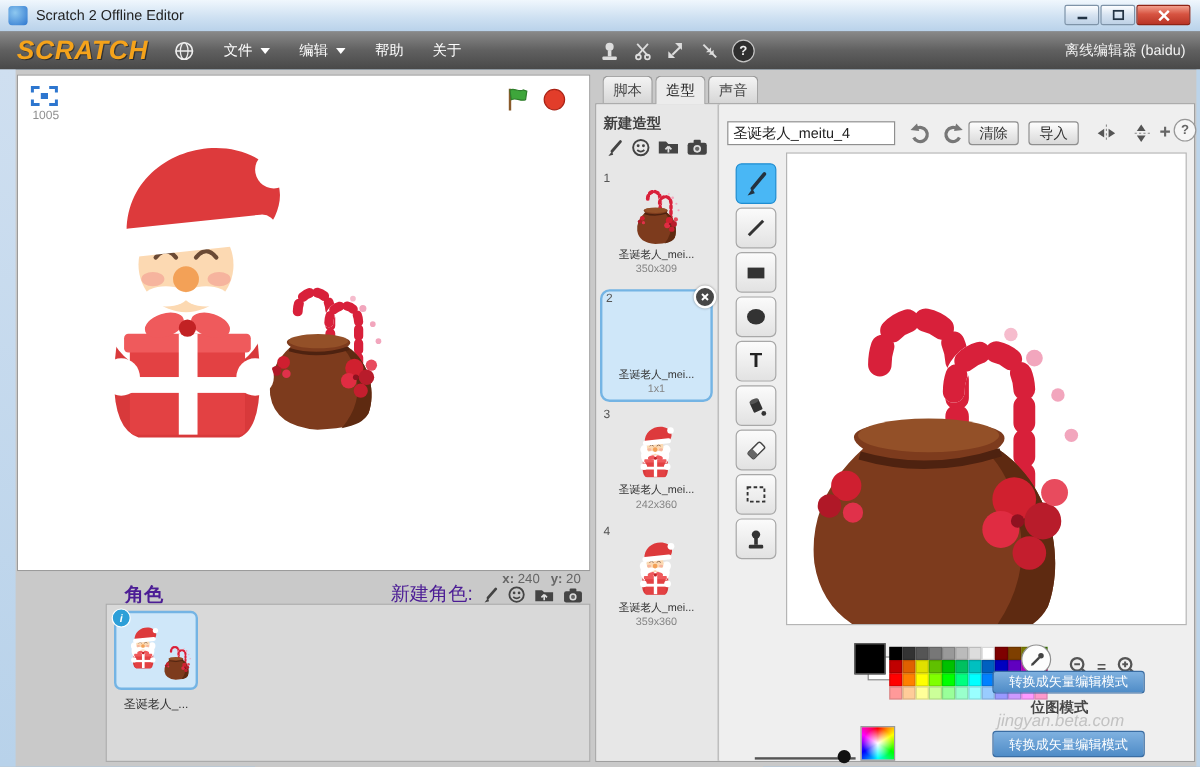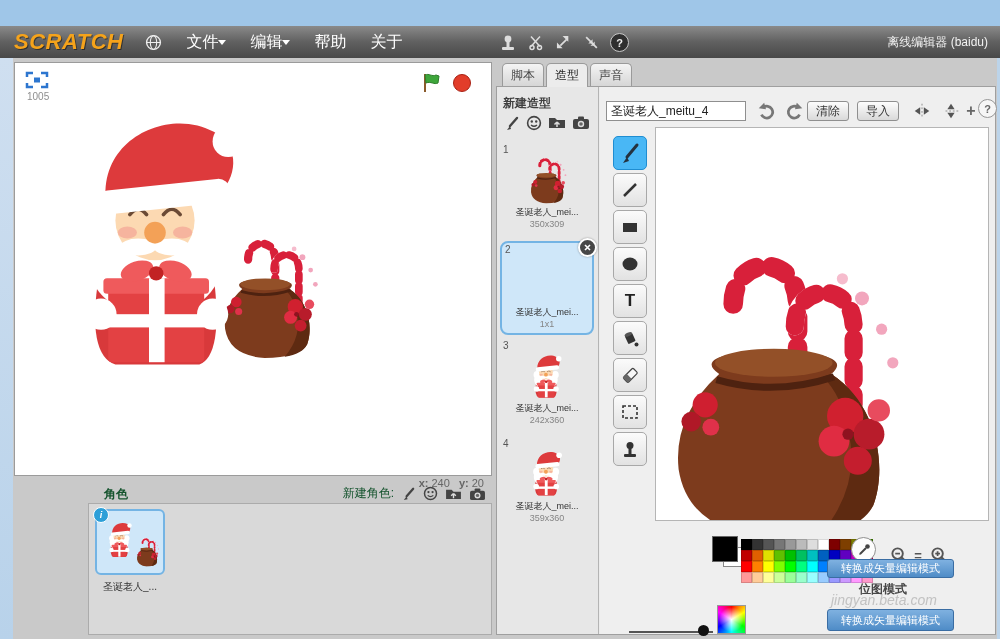--- a/index.html
+++ b/index.html
@@ -18,21 +18,21 @@
   .ctrl{width:29px;height:17px;border:1px solid #7e93a8;border-radius:2px;box-sizing:border-box;
     background:linear-gradient(#fdfeff,#d6e3f1 50%,#bfd2e6);display:flex;align-items:center;justify-content:center;}
   .ctrl.close{width:45px;background:linear-gradient(#f2a08e,#d75442 45%,#b93526);border-color:#8e2416;}
 
   
   .menubar{position:absolute;top:26px;left:0;right:0;height:32px;
     background:linear-gradient(#8a8a8a,#606060 50%,#484848);
     display:flex;align-items:center;color:#fff;}
   .scratch-logo{margin-left:14px;font-size:22px;font-weight:bold;font-style:italic;
     color:#f5a31b;letter-spacing:.5px;text-shadow:1px 1px 0 rgba(0,0,0,.45);}
-  .menu-item{font-size:16px;margin-left:24px;display:flex;align-items:center;gap:0;cursor:default;}
+  .menu-item{font-size:12px;margin-left:24px;display:flex;align-items:center;gap:7px;cursor:default;}
   .mb-icons{position:absolute;left:498px;top:7px;display:flex;gap:9px;align-items:center;}
   .mb-icon{width:19px;height:19px;display:flex;align-items:center;justify-content:center;}
   .help-badge{width:17px;height:17px;border-radius:50%;background:#2f2f2f;border:1px solid #c7c7c7;
     color:#eee;font-size:11px;font-weight:bold;display:flex;align-items:center;justify-content:center;}
   .offline-label{margin-left:auto;margin-right:12px;font-size:12px;color:#f2f2f2;}
 
   
   .content{position:absolute;top:58px;left:0;right:0;bottom:0;background:#c9c9c9;}
   .frame-left{position:absolute;left:0;top:0;width:13px;height:100%;background:linear-gradient(#cfdff0,#b8d2ea);}
   .frame-right{position:absolute;right:0;top:0;width:3px;height:100%;background:#bcd4ea;}
@@ -50,21 +50,21 @@
 
   
   .sprite-area{position:absolute;left:14px;top:425px;width:478px;height:152px;}
   .stage-col{position:absolute;left:0;top:0;width:74px;height:152px;}
   .stage-thumb{position:absolute;left:3px;top:26px;width:64px;height:48px;background:#fff;border:1px solid #a5a5a5;}
   .stage-label{position:absolute;top:78px;width:74px;text-align:center;font-size:11px;color:#333;}
   .backdrop-count{position:absolute;top:92px;width:74px;text-align:center;font-size:9px;color:#777;}
   .new-backdrop-label{position:absolute;top:112px;left:4px;font-size:10px;color:#444;}
   .backdrop-icons{position:absolute;top:127px;left:4px;display:flex;gap:5px;}
   .sprite-region{position:absolute;left:74px;top:0;width:404px;height:152px;}
-  .sprite-header{position:absolute;top:0;left:0;right:0;height:20px;font-size:12px;color:#14532d;}
+  .sprite-header{position:absolute;top:0;left:0;right:0;height:20px;font-size:16px;color:#4c1d95;}
   .sprites-title{position:absolute;left:16px;top:3px;font-weight:bold;}
   .new-sprite-group{position:absolute;right:6px;top:2px;display:flex;align-items:center;gap:7px;}
   .sprite-list{position:absolute;left:0;top:20px;right:0;bottom:0;background:#d9d9d9;
     border:1px solid #ababab;box-sizing:border-box;}
   .sprite-card{position:absolute;left:6px;top:5px;width:70px;height:66px;background:#cfe7f9;
     border:2px solid #74b4e4;border-radius:6px;box-sizing:border-box;overflow:visible;}
   .info-badge{position:absolute;left:-4px;top:-4px;width:14px;height:14px;border-radius:50%;
     background:#2d9fd8;border:1px solid #fff;color:#fff;font-size:9px;font-style:italic;font-weight:bold;
     display:flex;align-items:center;justify-content:center;}
   .sprite-name{position:absolute;left:0;top:76px;width:82px;text-align:center;font-size:10px;color:#333;}
@@ -217,20 +217,41 @@
     <symbol id="ic-picture" viewBox="0 0 16 13">
       <rect x="1" y="1" width="14" height="11" fill="none" stroke="#444" stroke-width="1.5"></rect>
       <path d="M2,10 l4,-4 3,3 2,-2 3,3" stroke="#444" fill="none" stroke-width="1.3"></path>
       <circle cx="11" cy="4.5" r="1.3" fill="#444"></circle>
     </symbol>
   </defs>
 </svg>
 
 <div class="window">
 
+  <div class="titlebar">
+    <div class="app-icon"></div>
+    <div class="win-title">Scratch 2 Offline Editor</div>
+    <div class="win-controls">
+      <div class="ctrl">
+        <svg width="10" height="9">
+            <line x1="1" y1="7" x2="9" y2="7" stroke="#234" stroke-width="2"></line>
+          </svg>
+      </div>
+      <div class="ctrl">
+        <svg width="10" height="9">
+            <rect x="1" y="1" width="8" height="7" fill="none" stroke="#234" stroke-width="1.5"></rect>
+          </svg>
+      </div>
+      <div class="ctrl close">
+        <svg width="10" height="10">
+            <path d="M1,1 L9,9 M9,1 L1,9" stroke="#fff" stroke-width="2"></path>
+          </svg>
+      </div>
+    </div>
+  </div>
 
   <div class="menubar">
     <div class="scratch-logo">SCRATCH</div>
     <div class="menu-item" style="margin-left:22px">
       <svg width="17" height="17" viewBox="0 0 16 16">
         <circle cx="8" cy="8" r="6.5" stroke="#eee" fill="none" stroke-width="1.3"></circle>
         <ellipse cx="8" cy="8" rx="3" ry="6.5" stroke="#eee" fill="none" stroke-width="1"></ellipse>
         <line x1="1.5" y1="8" x2="14.5" y2="8" stroke="#eee" stroke-width="1"></line>
       </svg>
     </div>

